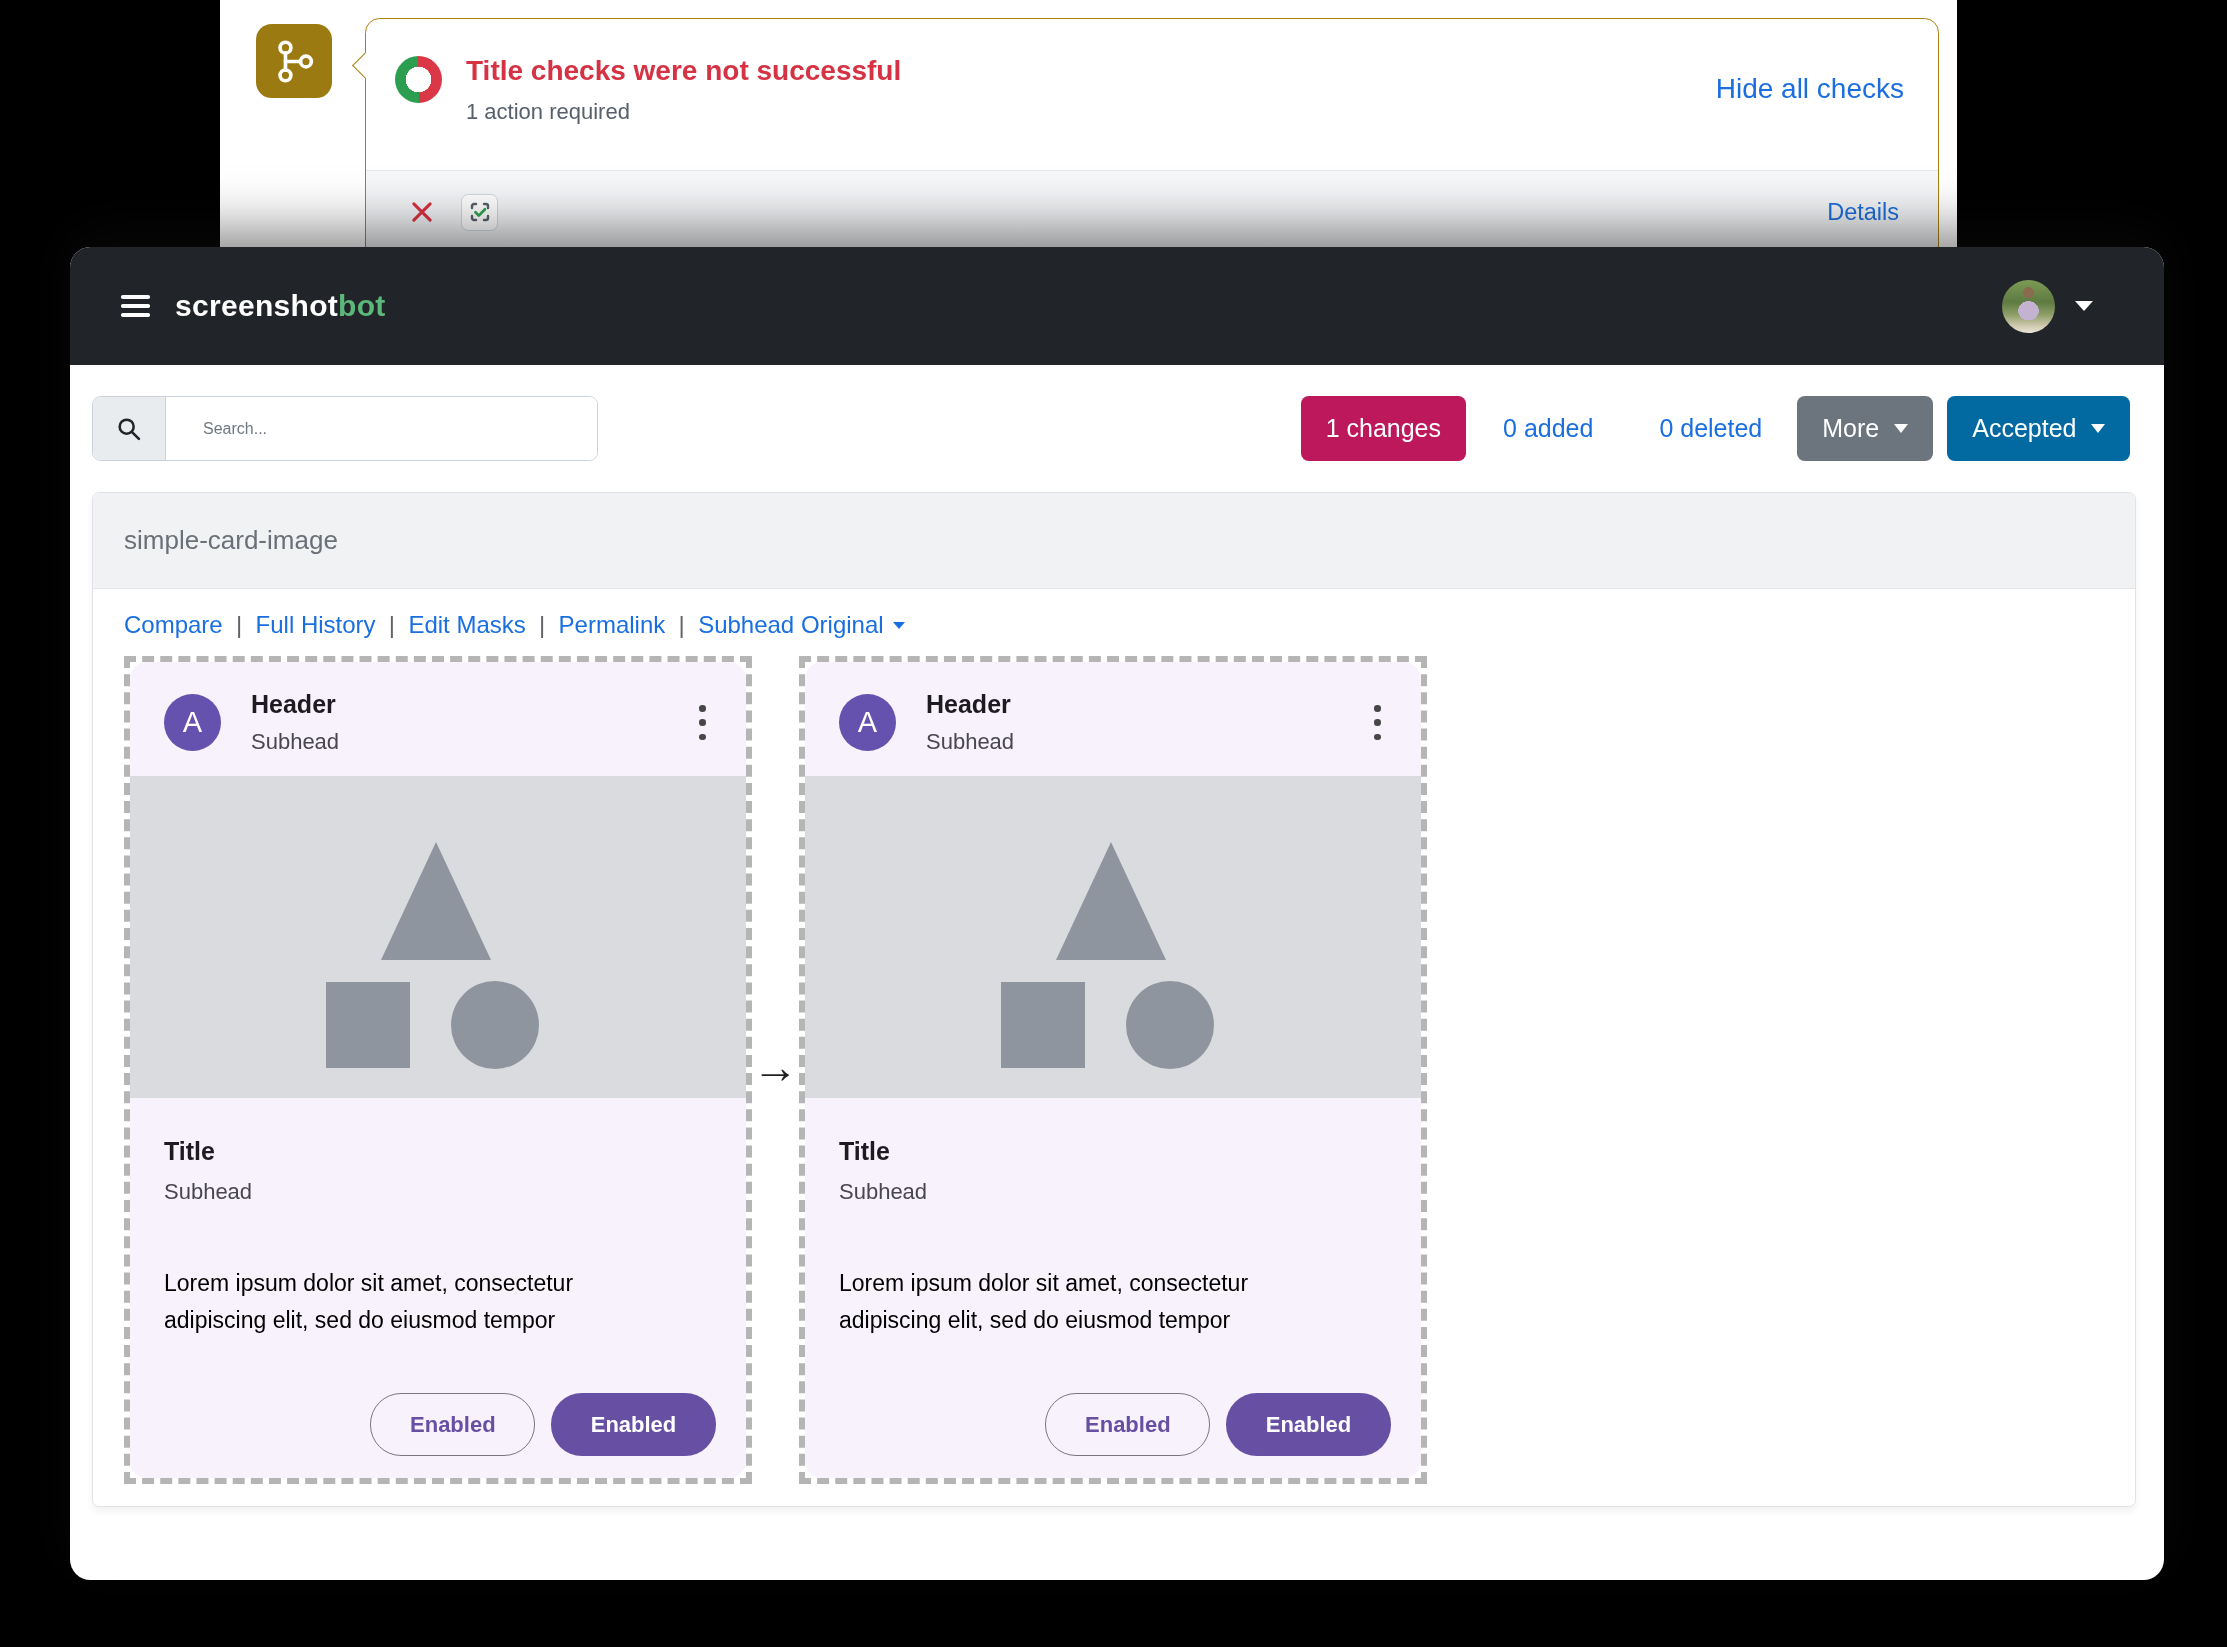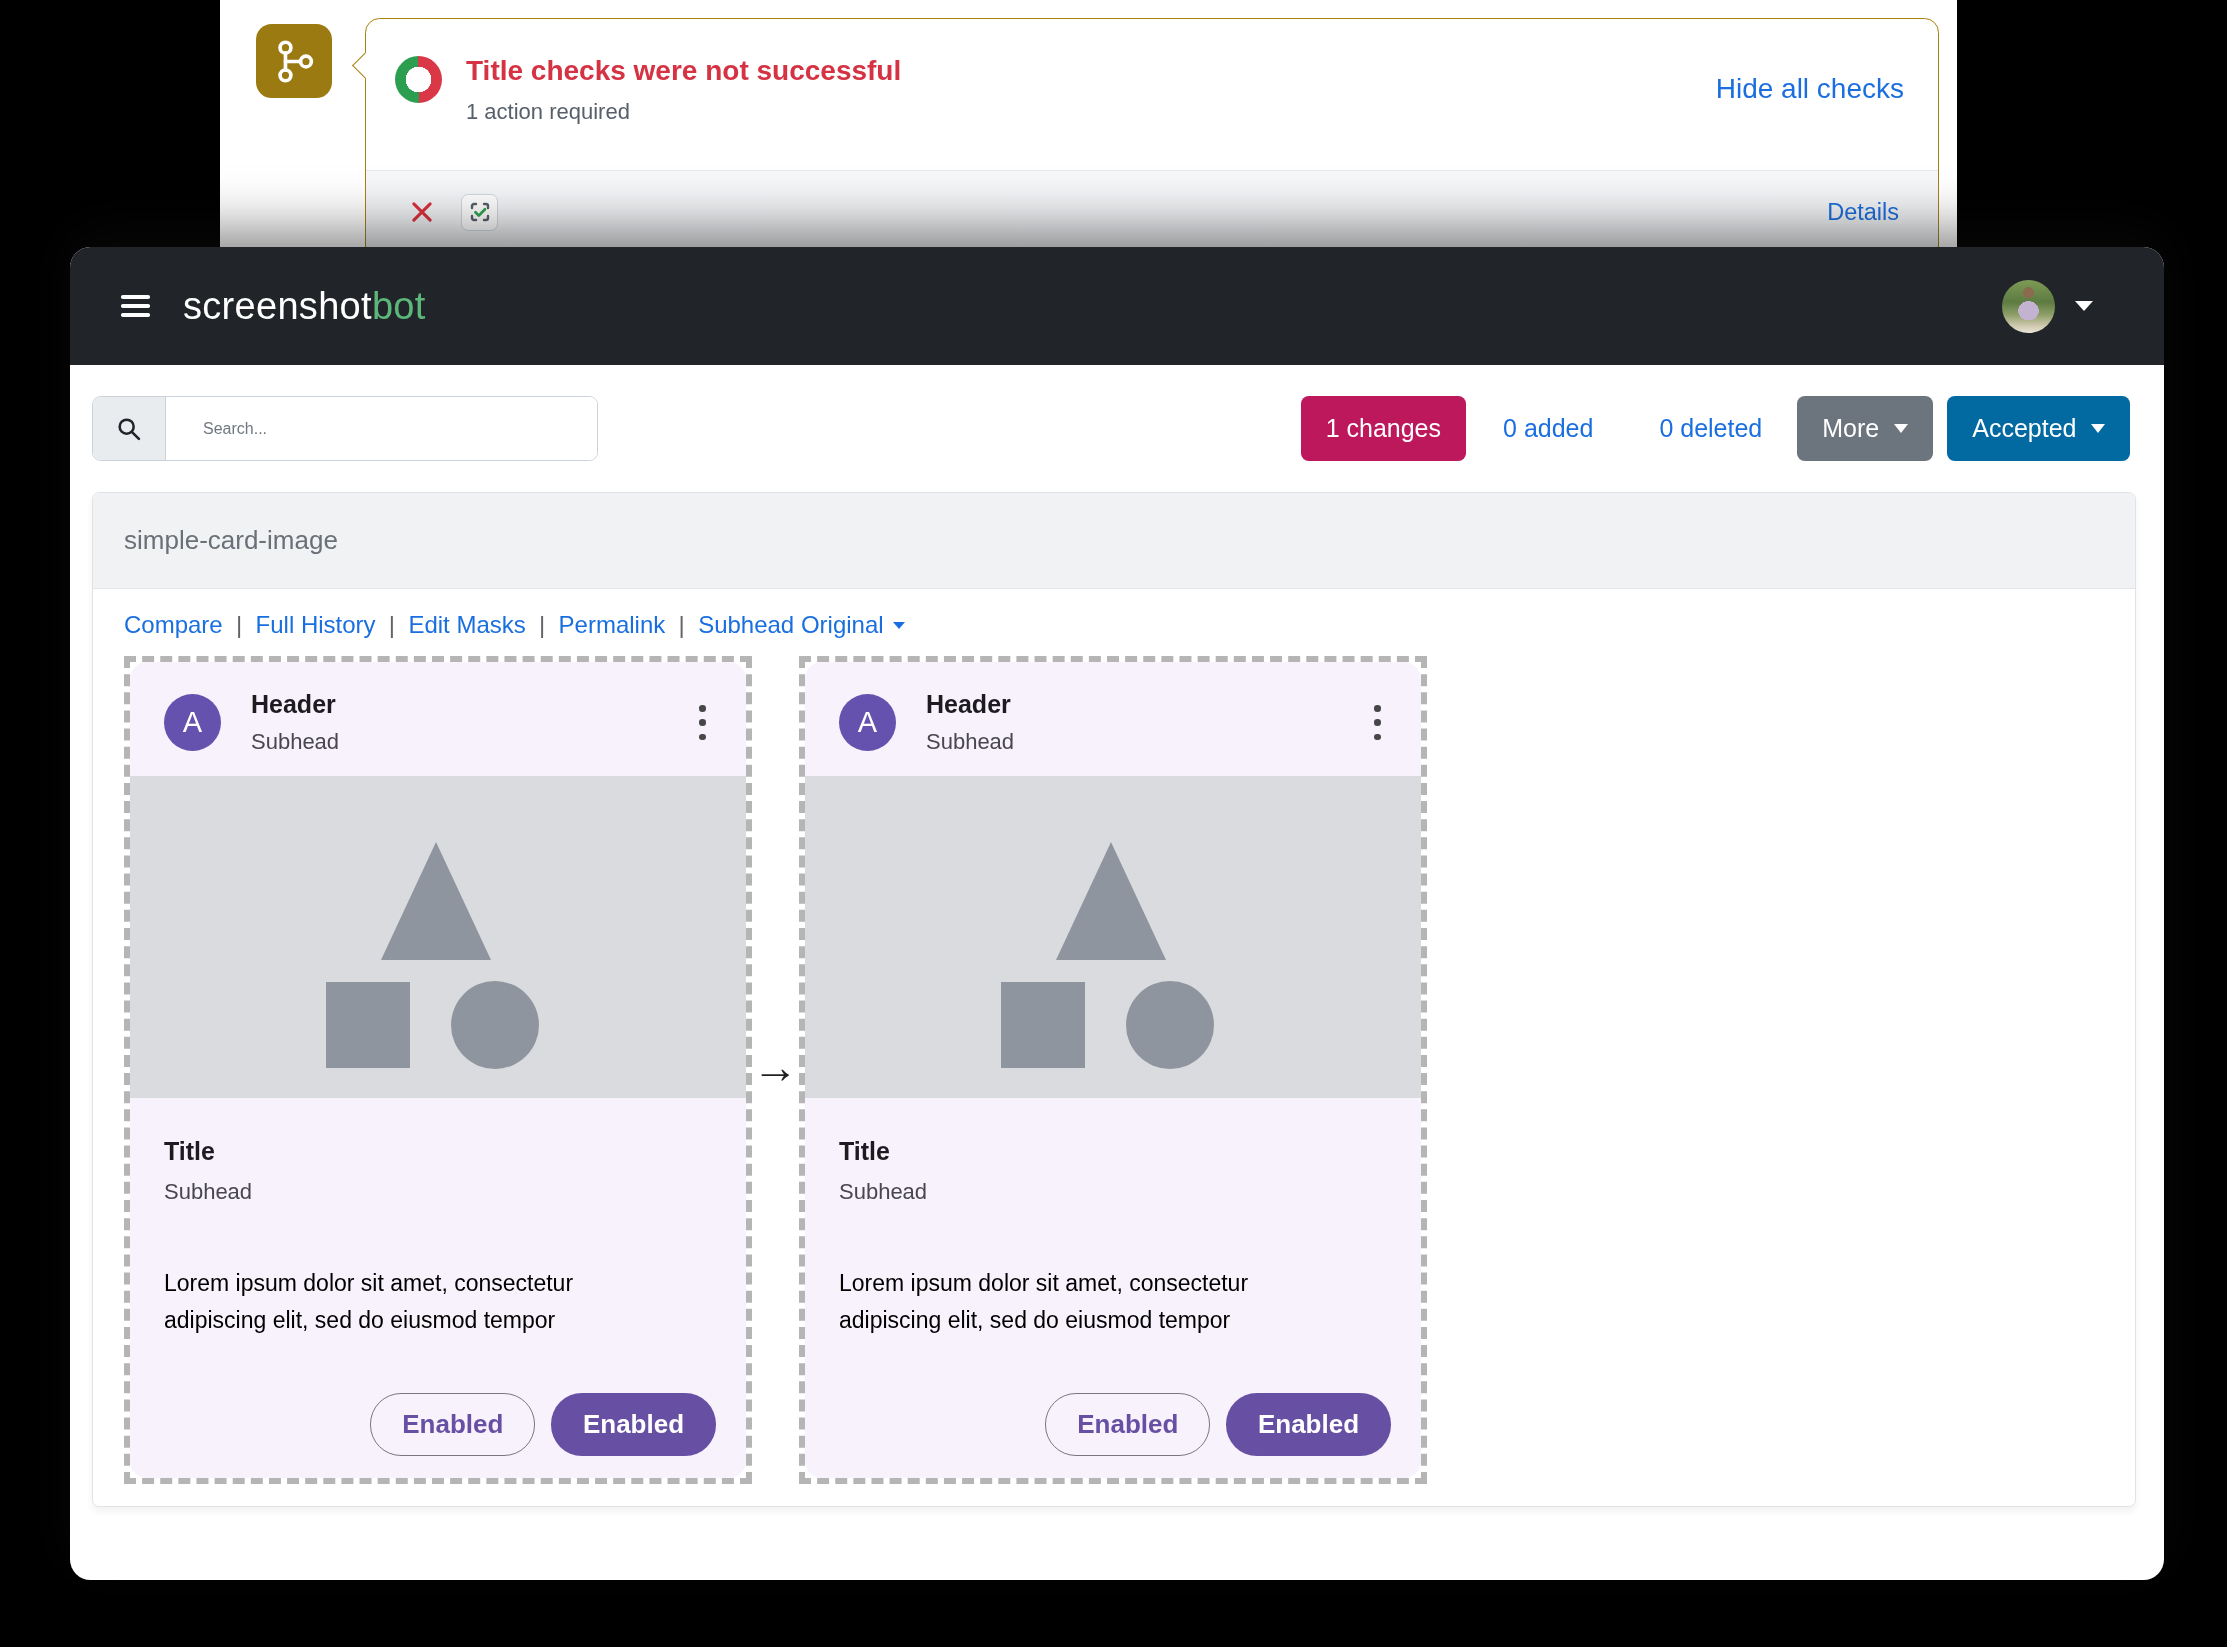--- a/index.html
+++ b/index.html
@@ -31,21 +31,21 @@
   .check-name{margin-left:18px;font-size:24px;color:#57606a;white-space:nowrap;}
   .check-name b{color:#24292f;}
   .details-link{margin-left:auto;font-size:23.5px;color:#1b6ede;}
 
   
   .main-window{position:absolute;left:70px;top:247px;width:2094px;height:1333px;background:#fff;
                border-radius:20.5px;overflow:hidden;box-shadow:0 -15.7px 54px rgba(15,15,15,.5);}
   .navbar{height:118px;background:#212529;display:flex;align-items:center;padding:0 71px 0 51px;box-sizing:border-box;}
   .hamburger{width:29px;display:flex;flex-direction:column;gap:5.4px;cursor:pointer;}
   .hamburger i{height:3.6px;background:#fff;border-radius:1.8px;}
-  .brand{margin-left:33px;font-size:38px;font-weight:normal;color:#fff;letter-spacing:0.3px;cursor:pointer;}
+  .brand{margin-left:25px;font-size:30px;font-weight:bold;color:#fff;letter-spacing:0.3px;cursor:pointer;}
   .brand .green{color:#5cb87a;}
   .nav-right{margin-left:auto;display:flex;align-items:center;gap:20.5px;}
   .avatar{width:53px;height:53px;border-radius:50%;
     background:
       radial-gradient(circle at 50% 24%,#8a6b4f 0 11%,transparent 12%),
       radial-gradient(ellipse 32% 30% at 50% 58%,#c3b3d1 0 60%,transparent 61%),
       linear-gradient(180deg,#7d9a55 0%,#5d7b42 42%,#8fa069 66%,#cfc8ae 86%,#e8e4d8 100%);}
   .caret{width:0;height:0;border-left:9px solid transparent;border-right:9px solid transparent;
          border-top:10.2px solid currentColor;display:inline-block;}
   .nav-right .caret{color:#fff;}
@@ -96,21 +96,21 @@
   .mc-image{height:322px;background:#d9dbde;position:relative;overflow:hidden;}
   .shape-triangle{position:absolute;left:251px;top:66px;width:0;height:0;
                   border-left:55px solid transparent;border-right:55px solid transparent;border-bottom:118px solid #8f959e;}
   .shape-square{position:absolute;left:196px;top:206px;width:84px;height:86px;background:#8f959e;}
   .shape-circle{position:absolute;left:321px;top:205px;width:88px;height:88px;border-radius:50%;background:#8f959e;}
   .mc-body{padding:39px 30px 0 34px;}
   .mc-title{font-size:25px;font-weight:600;color:#1d1b20;}
   .mc-sub{font-size:22px;color:#48464f;margin-top:13.3px;}
   .mc-lorem{font-size:23px;color:#000000;line-height:37px;margin:60px 0 0 0;}
   .mc-actions{margin-top:54px;display:flex;justify-content:flex-end;gap:15.7px;}
-  .pill{height:63px;min-width:165px;border-radius:31px;font-size:26px;font-weight:bold;font-family:inherit;
+  .pill{height:63px;min-width:165px;border-radius:31px;font-size:22px;font-weight:bold;font-family:inherit;
         display:flex;align-items:center;justify-content:center;cursor:pointer;box-sizing:border-box;padding:0 18px;}
   .pill-outlined{background:transparent;border:1.2px solid #7a757f;color:#6750a4;}
   .pill-filled{background:#6750a4;border:none;color:#fff;}
 </style>
 </head>
 <body>
 
 <div class="stage">
 
   <section class="banner-window">

